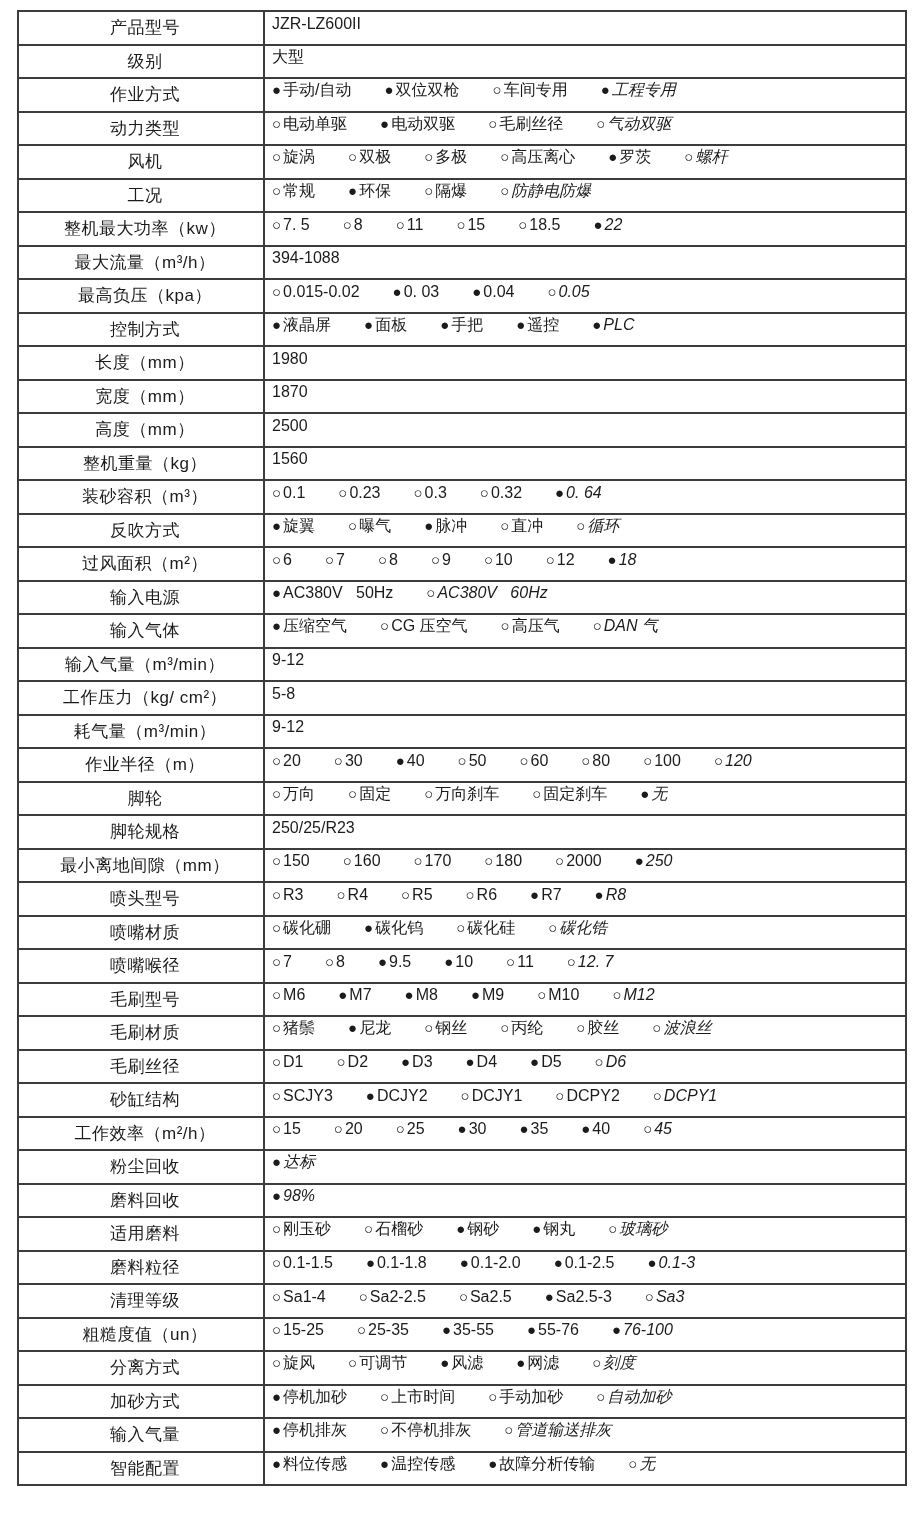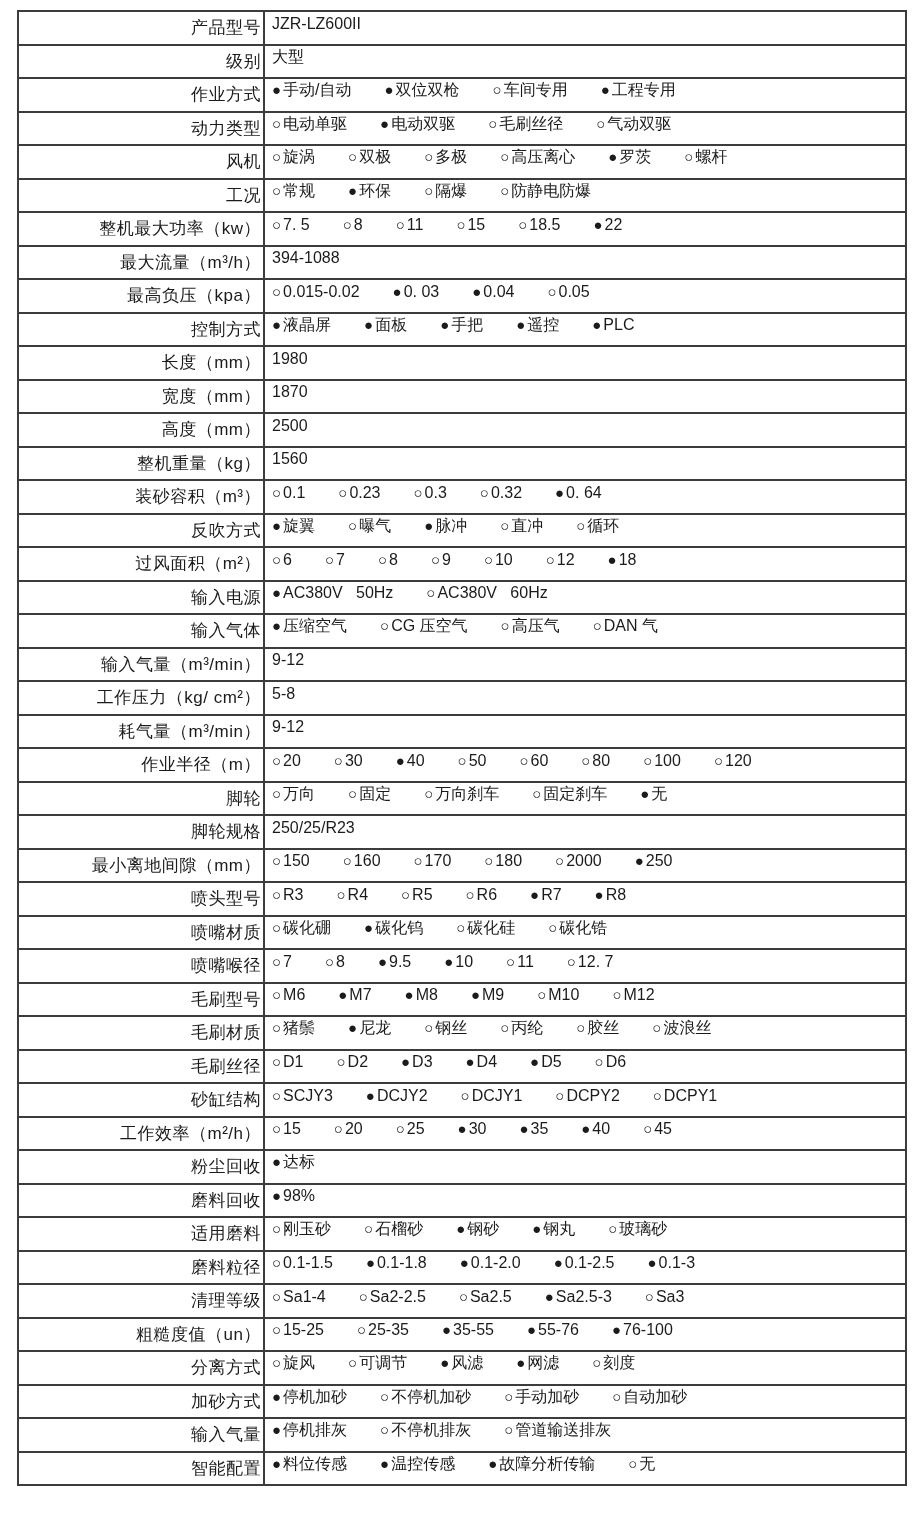--- a/index.html
+++ b/index.html
@@ -27,38 +27,38 @@
   }
   col.c1 { width: 246px; }
   col.c2 { width: 642px; }
   tr { height: 33.5px; }
   th, td {
     border: 2px solid #3c3c3c;
     vertical-align: middle;
     overflow: hidden;
   }
   th {
-    text-align: right;
+    text-align: center;
     font-weight: normal;
     font-size: 17px;
     padding: 0 2px 0 10px;
     letter-spacing: 0.5px;
   }
   td {
     padding: 0 2px 8px 7px;
     font-size: 16px;
     margin-left: 36px;
   }
   .val { white-space: pre; }
   .opt {
     white-space: pre;
     margin-right: 33px;
     display: inline-block;
   }
-  .opt:last-child { margin-right: 0; }
+  .opt:last-child { margin-right: 0; font-style: italic; }
   .radio {
     margin-right: 2px;
     font-size: 15px;
     line-height: 1;
   }
 </style>
 </head>
 <body>
 
 <div class="table-wrap">
@@ -227,21 +227,21 @@
         <tr>
           <th>粗糙度值（un）</th>
           <td><span class="opt"><span class="radio">○</span><span>15-25</span></span><span class="opt"><span class="radio">○</span><span>25-35</span></span><span class="opt"><span class="radio">●</span><span>35-55</span></span><span class="opt"><span class="radio">●</span><span>55-76</span></span><span class="opt"><span class="radio">●</span><span>76-100</span></span></td>
         </tr>
         <tr>
           <th>分离方式</th>
           <td><span class="opt"><span class="radio">○</span><span>旋风</span></span><span class="opt"><span class="radio">○</span><span>可调节</span></span><span class="opt"><span class="radio">●</span><span>风滤</span></span><span class="opt"><span class="radio">●</span><span>网滤</span></span><span class="opt"><span class="radio">○</span><span>刻度</span></span></td>
         </tr>
         <tr>
           <th>加砂方式</th>
-          <td><span class="opt"><span class="radio">●</span><span>停机加砂</span></span><span class="opt"><span class="radio">○</span><span>不停机加砂</span></span><span class="opt"><span class="radio">○</span><span>手动加砂</span></span><span class="opt"><span class="radio">○</span><span>自动加砂</span></span></td>
+          <td><span class="opt"><span class="radio">●</span><span>停机加砂</span></span><span class="opt"><span class="radio">○</span><span>上市时间</span></span><span class="opt"><span class="radio">○</span><span>手动加砂</span></span><span class="opt"><span class="radio">○</span><span>自动加砂</span></span></td>
         </tr>
         <tr>
           <th>输入气量</th>
           <td><span class="opt"><span class="radio">●</span><span>停机排灰</span></span><span class="opt"><span class="radio">○</span><span>不停机排灰</span></span><span class="opt"><span class="radio">○</span><span>管道输送排灰</span></span></td>
         </tr>
         <tr>
           <th>智能配置</th>
           <td><span class="opt"><span class="radio">●</span><span>料位传感</span></span><span class="opt"><span class="radio">●</span><span>温控传感</span></span><span class="opt"><span class="radio">●</span><span>故障分析传输</span></span><span class="opt"><span class="radio">○</span><span>无</span></span></td>
         </tr>
       </tbody>

